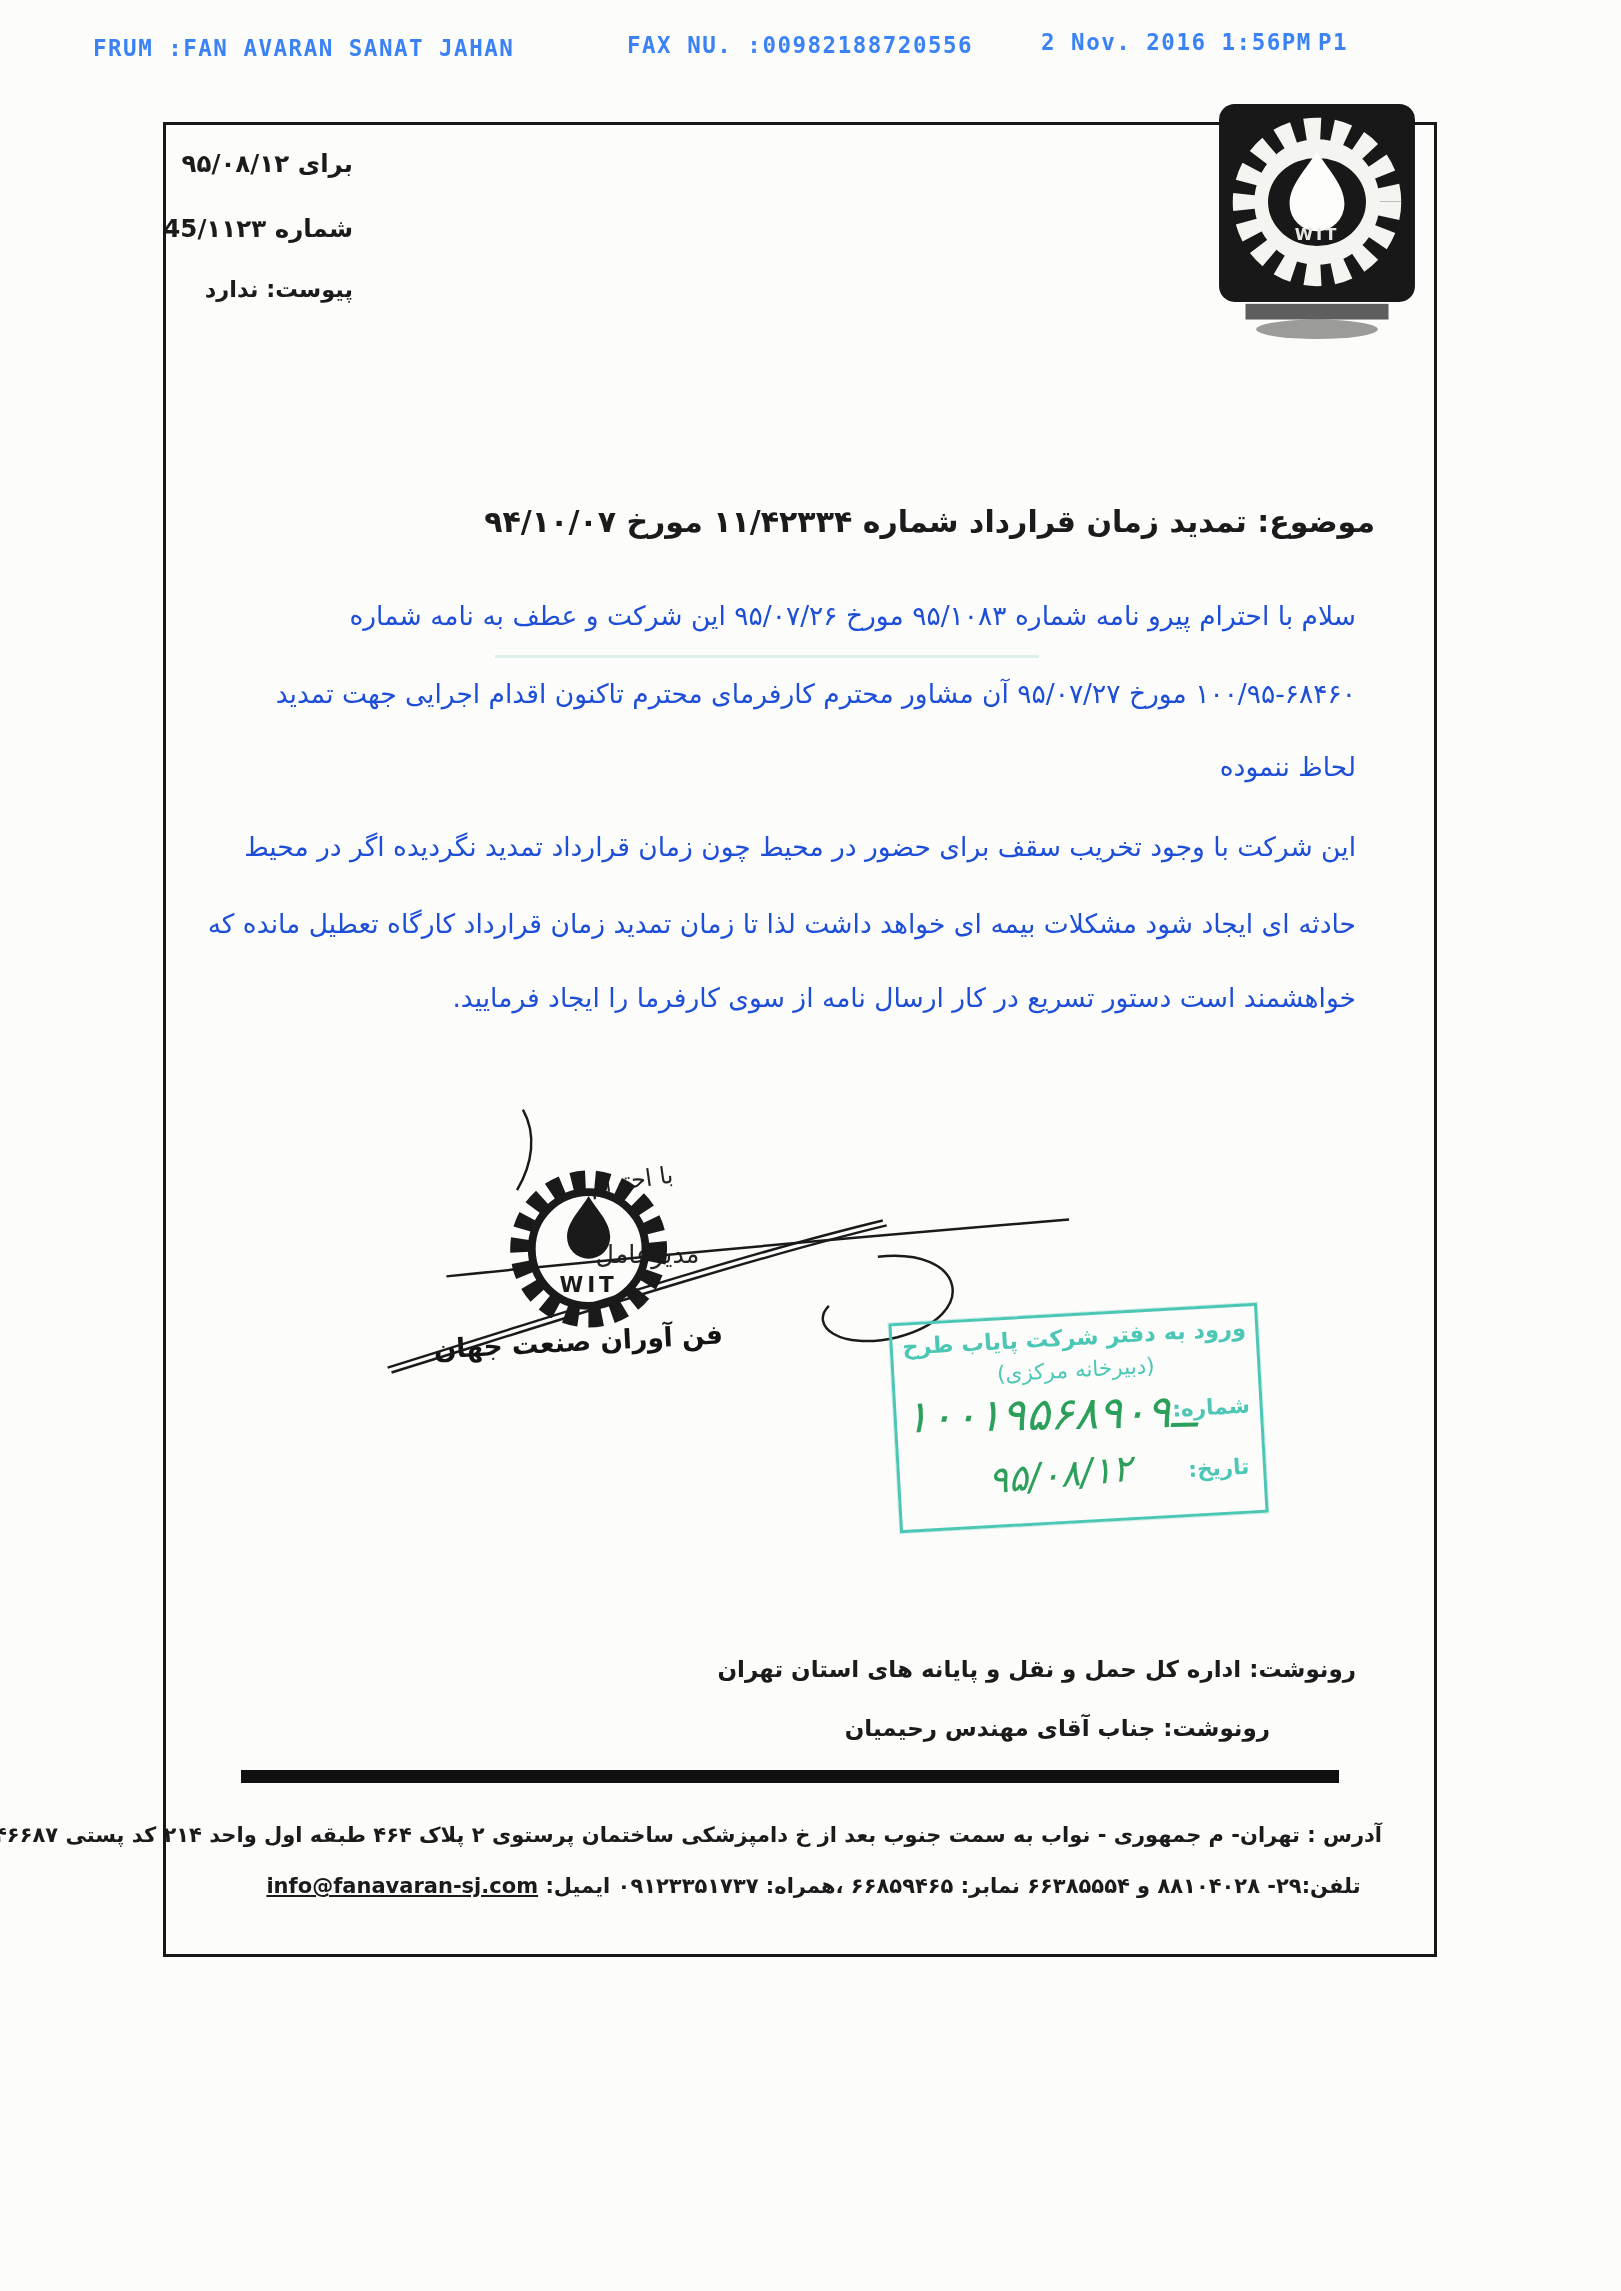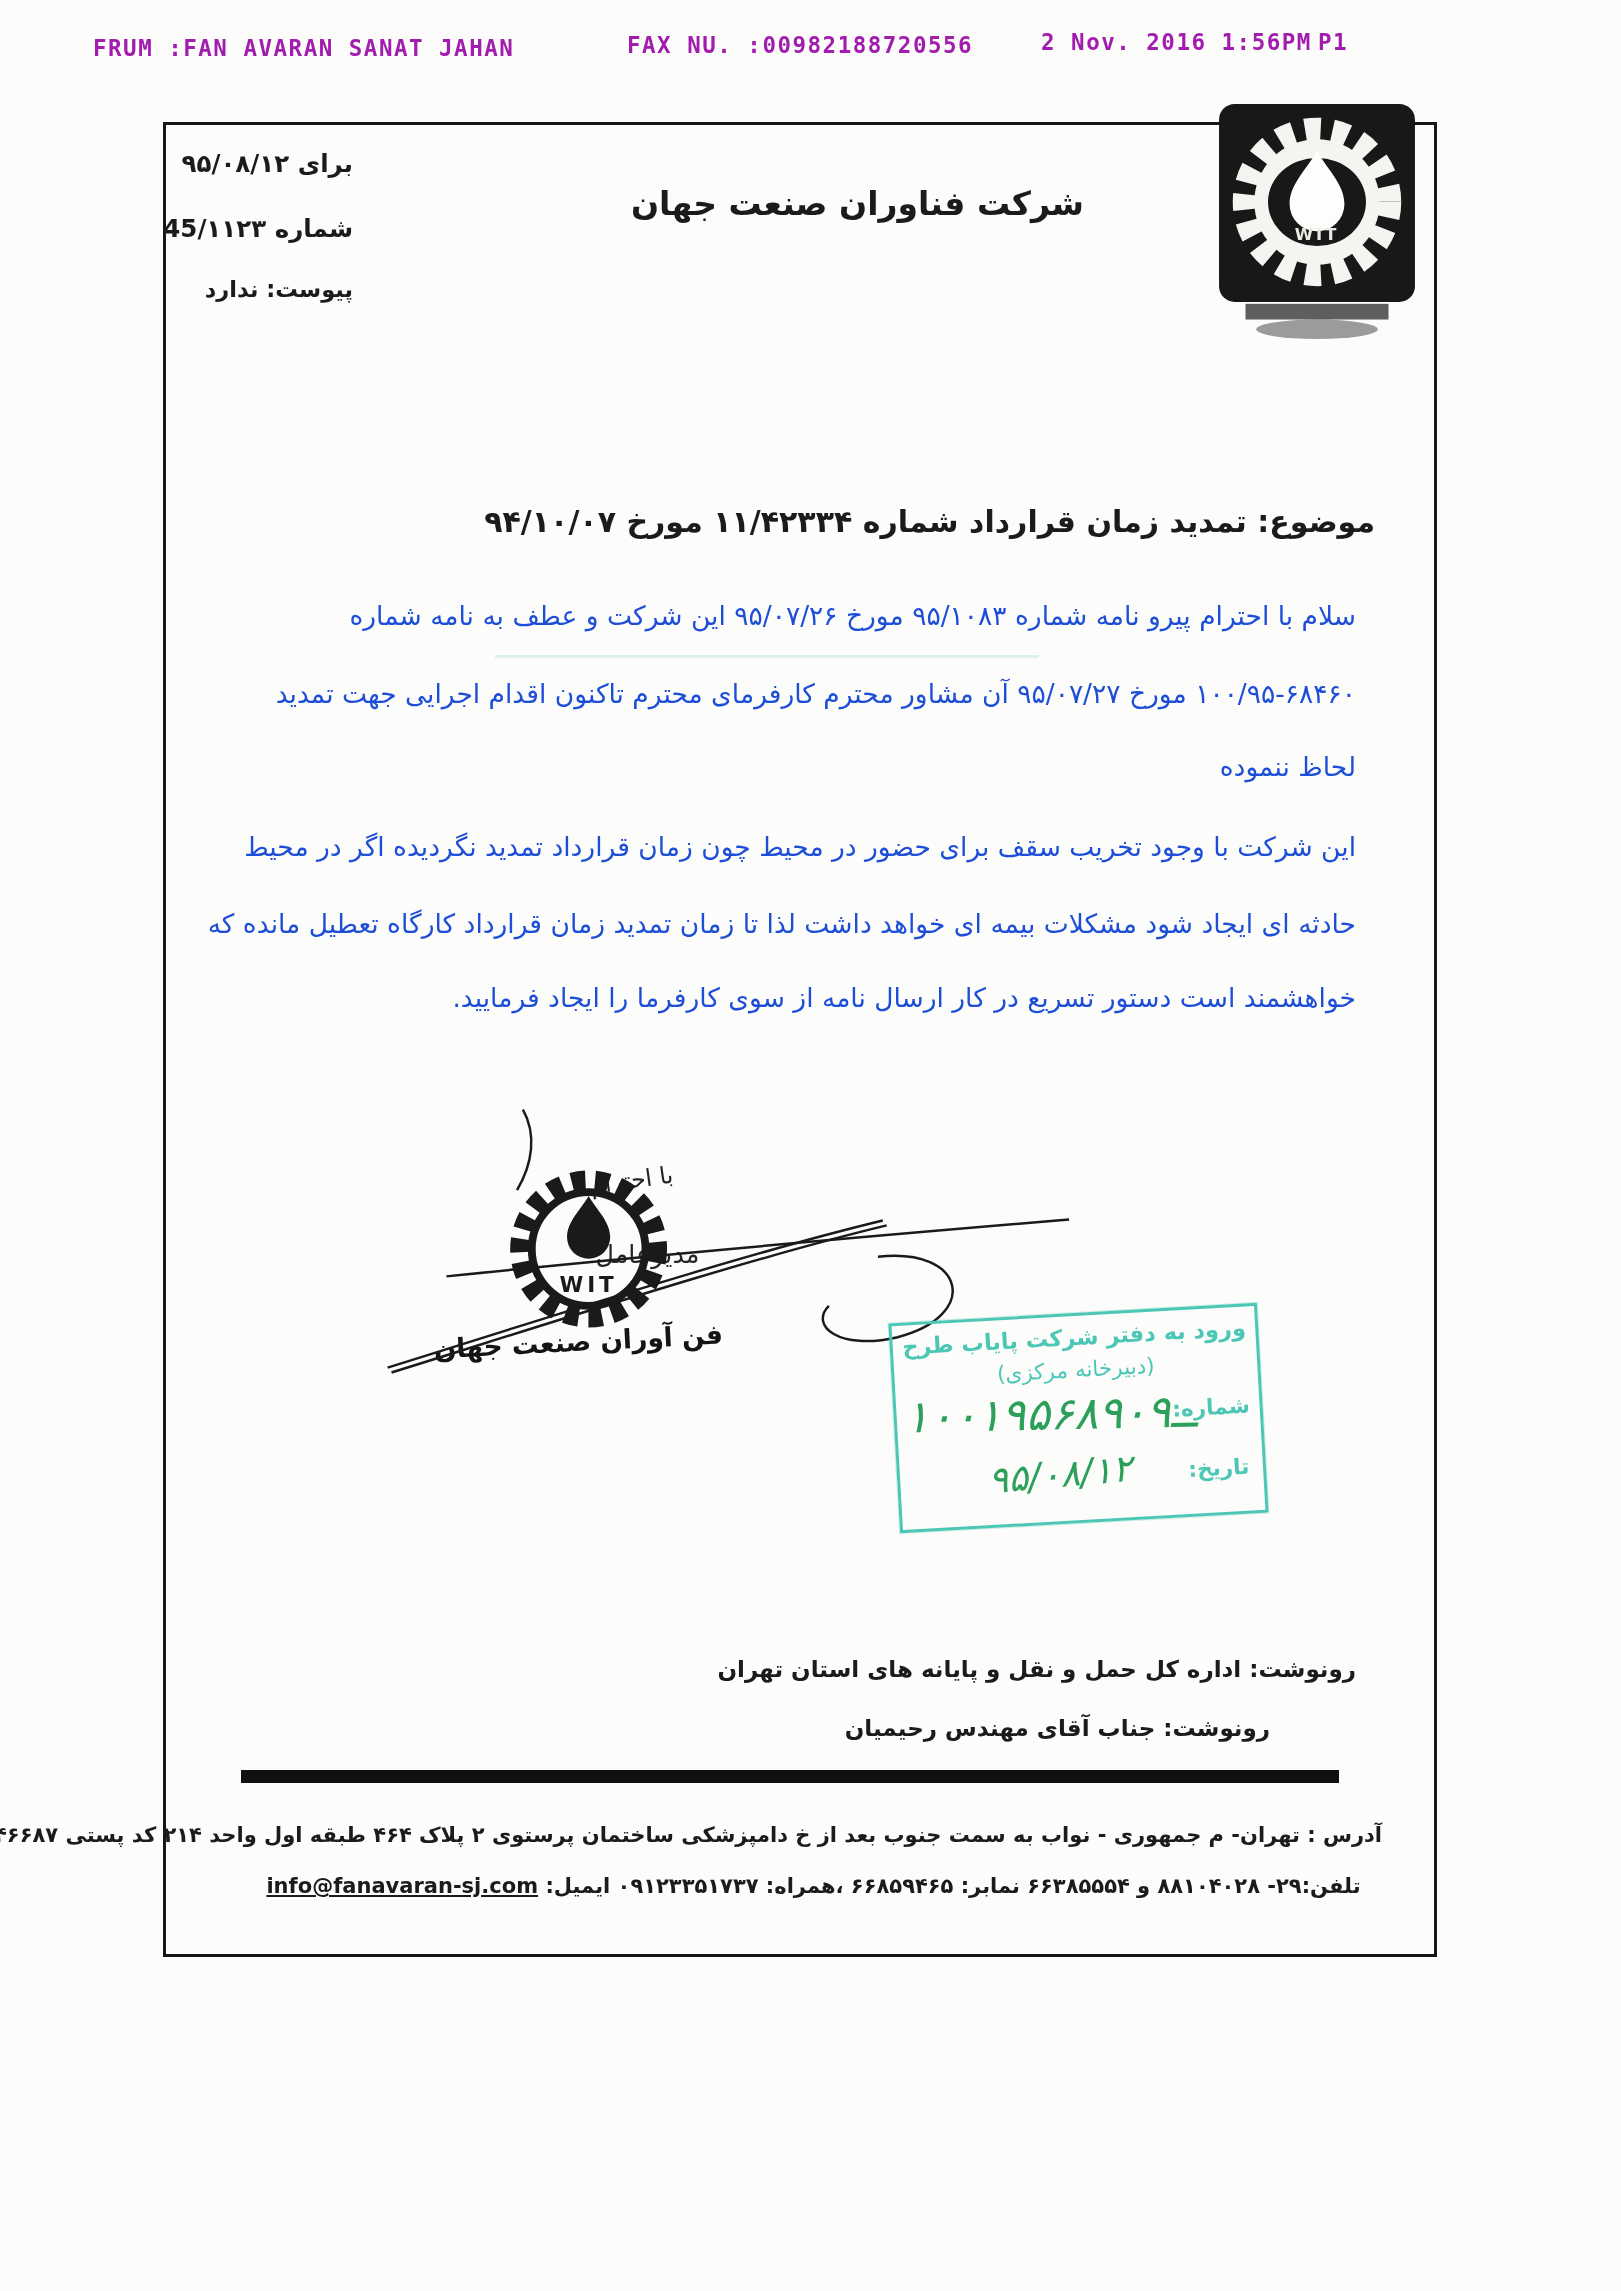--- a/index.html
+++ b/index.html
@@ -4,21 +4,21 @@
 <style>
   html,body{margin:0;padding:0;background:#e8e8e6;}
   .page{
     position:relative;width:1621px;height:2292px;margin:0 auto;
     background:#fcfcfa;color:#1b1b1b;overflow:hidden;
     font-family:"DejaVu Sans",sans-serif;
   }
   .abs{position:absolute;}
   
   .fax{font-family:"DejaVu Sans Mono",monospace;font-size:22.5px;font-weight:600;
-       color:#a21caf;letter-spacing:1.5px;white-space:nowrap;}
+       color:#3b82f6;letter-spacing:1.5px;white-space:nowrap;}
   
   .doc-frame{left:163px;top:122px;width:1268px;height:1829px;border:3.9px solid #171717;}
   
   .meta{direction:rtl;white-space:nowrap;font-weight:bold;font-size:24.5px;}
   .company-name{left:627px;top:184px;width:461px;text-align:center;direction:rtl;
     font-size:33px;font-weight:bold;letter-spacing:0.5px;}
   
   .rtl{direction:rtl;white-space:nowrap;}
   .heading{font-size:30px;font-weight:bold;}
   .body-line{font-size:26.5px;color:#1d4ed8;}
@@ -56,21 +56,20 @@
   <div class="abs meta" style="right:1268px;top:149px">
     <span>برای</span>
     <span>۹۵/۰۸/۱۲</span>
   </div>
   <div class="abs meta" style="right:1268px;top:214px">
     <span>شماره</span>
     <span>45/۱۱۲۳</span>
   </div>
   <div class="abs meta" style="right:1268px;top:276px;font-size:22.5px">پیوست: ندارد</div>
 
-  <div class="abs company-name">شرکت فناوران صنعت جهان</div>
 
   <div class="abs" style="left:1218px;top:104px;width:198px;height:240px">
     <svg width="198" height="240" viewBox="0 0 202 245">
       <rect x="1" y="0" width="200" height="202" rx="16" fill="#181818"></rect>
       <circle cx="101" cy="100" r="74" fill="none" stroke="#f4f4f0" stroke-width="24" stroke-dasharray="16 12"></circle>
       <circle cx="101" cy="100" r="64" fill="#f4f4f0"></circle>
       <ellipse cx="101" cy="100" rx="50" ry="45" fill="#181818"></ellipse>
       <path d="M101 48 C 91 66, 73 82, 73 102 A 28 28 0 0 0 129 102 C 129 82, 111 66, 101 48 Z" fill="#fdfdfb"></path>
       <text x="101" y="139" text-anchor="middle" font-size="17" font-weight="bold" letter-spacing="3" fill="#e9e9e4">WIT</text>
       <rect x="28" y="204" width="146" height="16" fill="#2a2a2a" opacity="0.75"></rect>

